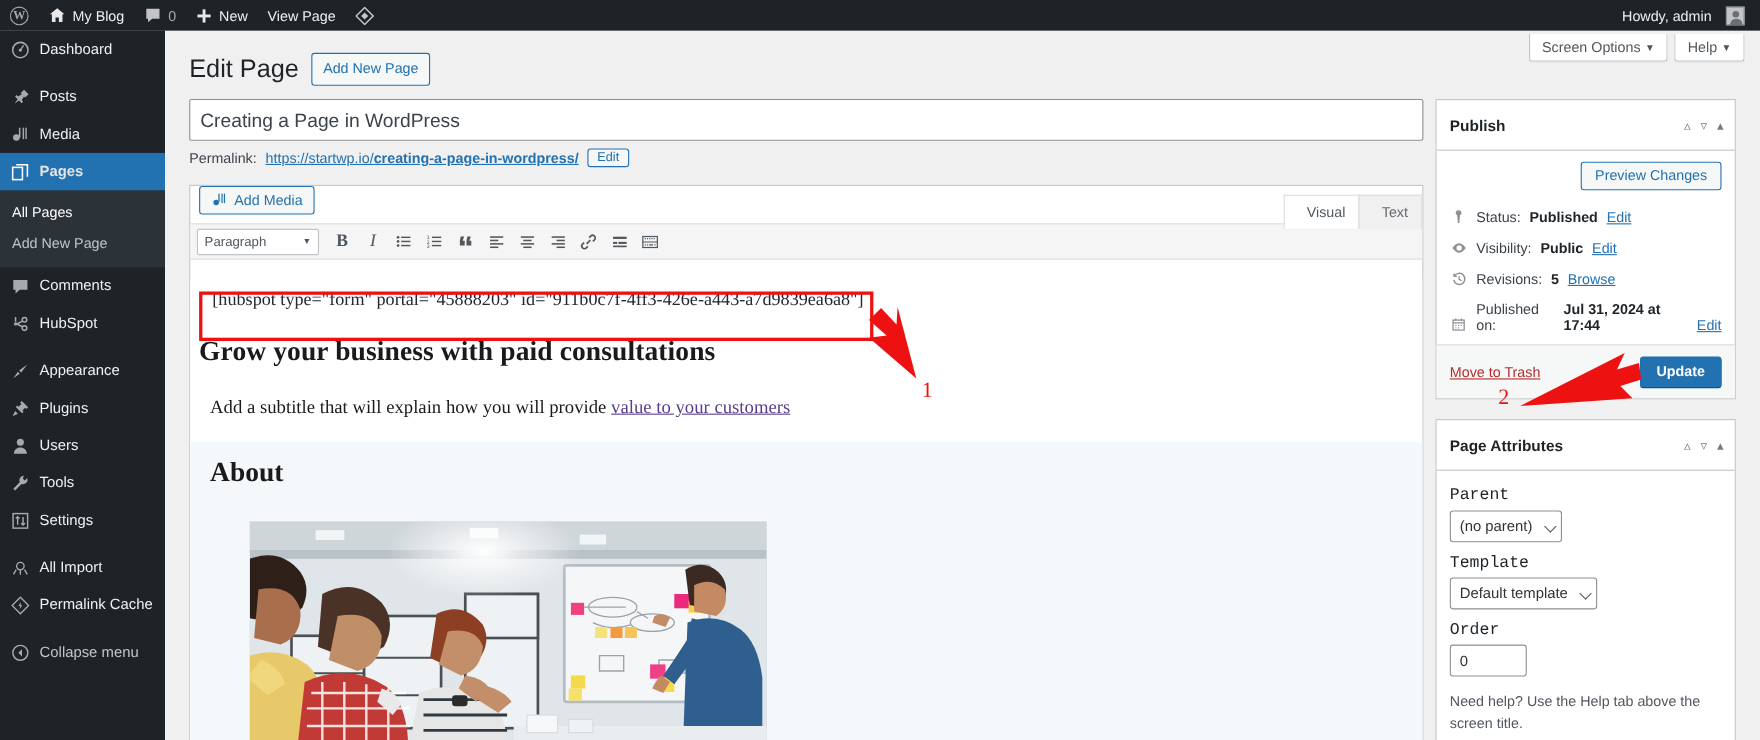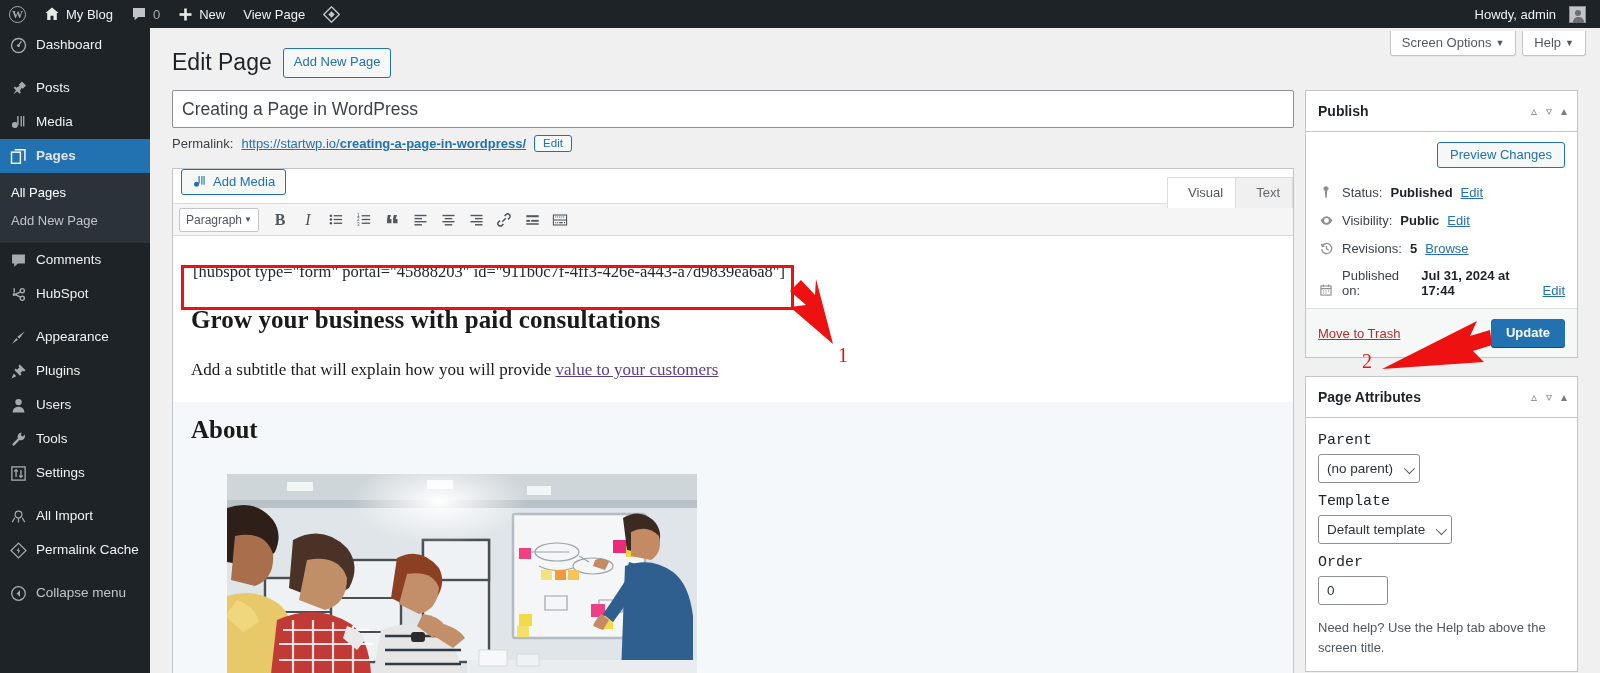--- a/index.html
+++ b/index.html
@@ -154,21 +154,21 @@
 
   .mce-toolbar-row {
     border-top:1px solid #dcdcde; border-bottom:1px solid #dcdcde;
     background:#f5f5f5; margin-top:8px;
     display:flex; align-items:center; gap:2px; padding:4px 6px; height:33px;
   }
   .mce-select {
     background:#fff; border:1px solid #c3c4c7; border-radius:2px;
     font-size:12px; color:#50575e; padding:3px 6px;
     display:flex; align-items:center; justify-content:space-between;
-    width:80px; height:24px; cursor:pointer; margin-right:6px;
+    width:111px; height:24px; cursor:pointer; margin-right:6px;
   }
   .mce-select .tri { font-size:8px; color:#50575e; }
   .tb-btn {
     width:26px; height:25px; display:flex; align-items:center; justify-content:center;
     color:#50575e; cursor:pointer; border-radius:2px;
   }
   .tb-btn.b { font-family:"Liberation Serif", serif; font-weight:bold; font-size:16px; }
   .tb-btn.i { font-family:"Liberation Serif", serif; font-style:italic; font-size:16px; }
   .tb-btn.quote { font-family:"Liberation Serif", serif; font-weight:bold; font-size:19px; line-height:10px; }
 
@@ -180,21 +180,21 @@
     margin:18px 14px 0 14px;
     font-family:"Liberation Serif", serif; font-size:16.5px; color:#23282d;
     padding:8px 6px;
   }
   .hl-box {
     position:absolute; left:8px; top:11px; width:613px; height:45px;
     border:3px solid #ee1111; pointer-events:none;
   }
   .content-h2 {
     font-family:"Liberation Serif", serif; font-weight:bold; font-size:25px;
-    color:#1a1a1a; margin:16px 18px 0 18px; letter-spacing:.1px;
+    color:#1a1a1a; margin:16px 18px 0 8px; letter-spacing:.1px;
   }
   .content-p {
     font-family:"Liberation Serif", serif; font-size:17px; color:#1a1a1a;
     margin:26px 18px 0 18px;
   }
   .content-p a { color:#5a3e8e; text-decoration:underline; }
   .about-band {
     margin-top:22px; background:#f4f8fa; padding:14px 18px 0 18px;
     min-height:260px;
   }
@@ -206,21 +206,21 @@
     margin:30px 0 0 36px; width:470px; height:200px; overflow:hidden;
     position:relative; background:#cfd7dd;
   }
 
   
   #postbox-side { position:absolute; left:1155px; top:62px; width:273px; }
   .postbox {
     background:#fff; border:1px solid #c3c4c7; margin-bottom:18px;
   }
   .postbox-header {
-    display:flex; align-items:center; height:41px; padding:0 10px 0 12px;
+    display:flex; align-items:center; height:46px; padding:0 10px 0 12px;
     border-bottom:1px solid #c3c4c7;
   }
   .postbox-header h2 {
     margin:0; font-size:14px; font-weight:700; color:#1d2327; flex:1 1 auto;
     font-family:"Liberation Sans", sans-serif;
   }
   .handle-actions { display:flex; align-items:center; gap:9px; color:#787c82; }
   .handle-actions span { cursor:pointer; font-size:12px; line-height:1; }
   .order-higher, .order-lower { font-size:13px; }
 

